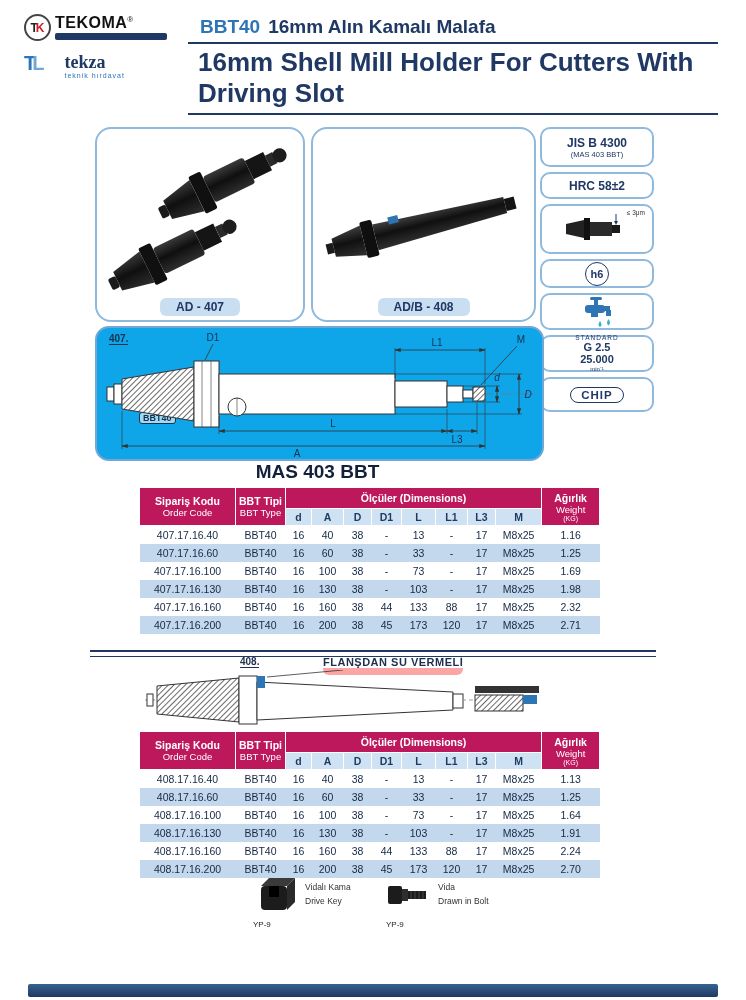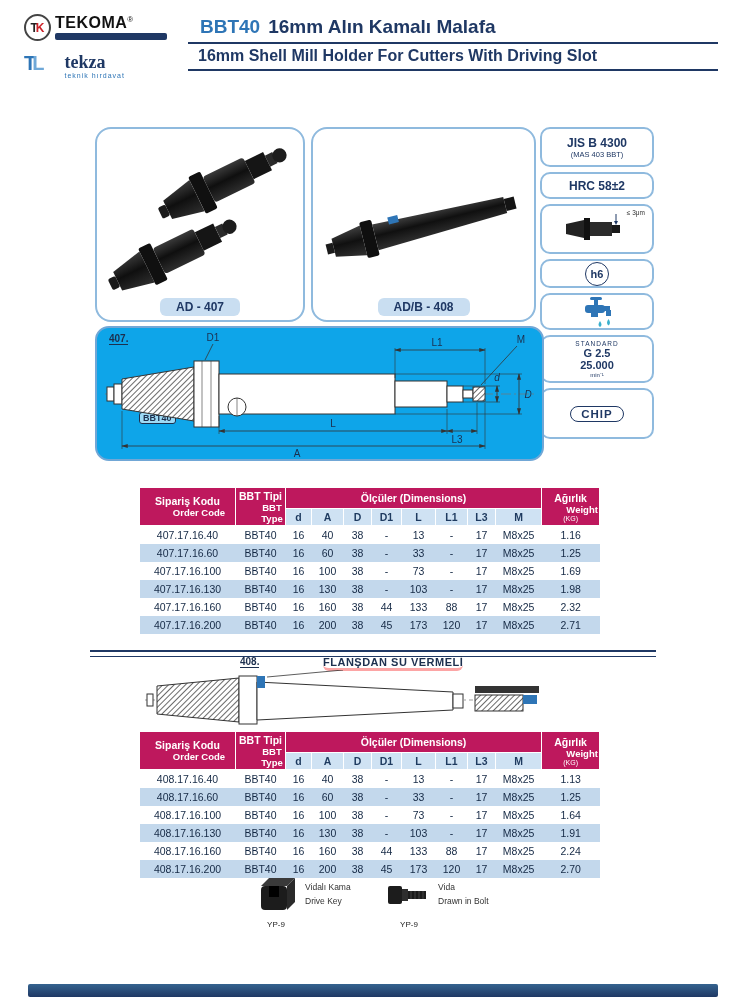--- a/index.html
+++ b/index.html
@@ -18,37 +18,37 @@
   .logo-tekza{display:flex;align-items:flex-start;gap:20px;margin-top:12px;}
   .tl-mark{font-weight:bold;font-size:20px;color:#2e75b6;line-height:20px;}
   .tl-mark .l2{color:#6fa8d8;margin-left:-4px;}
   .tekza-name{font-family:"Liberation Serif",serif;font-weight:bold;font-size:18px;color:#1f3864;line-height:18px;}
   .tekza-tag{font-size:7px;color:#2e75b6;letter-spacing:1px;margin-top:1px;}
 
   .titles{position:absolute;left:188px;top:16px;width:530px;}
   .title1{font-size:19px;font-weight:bold;color:#1f3864;padding-left:12px;}
   .title1 .code{color:#2e75b6;margin-right:8px;}
   .rule{border-top:2.5px solid #1f3864;margin:4px 0 3px 0;}
-  .title2{font-size:16px;font-weight:bold;color:#1f3864;padding-left:10px;}
+  .title2{font-size:26px;font-weight:bold;color:#1f3864;padding-left:10px;}
 
   
   .photo-box{position:absolute;border:2px solid #8fbade;border-radius:16px;background:#fff;}
   .photo-box.left{left:95px;top:127px;width:206px;height:191px;}
   .photo-box.right{left:311px;top:127px;width:221px;height:191px;}
   .photo-box svg{position:absolute;left:0;top:0;width:100%;height:100%;}
   .photo-label{position:absolute;bottom:4px;left:50%;transform:translateX(-50%);
                background:#c9def1;color:#1f3864;font-weight:bold;font-size:12px;
                padding:2px 16px;border-radius:6px;white-space:nowrap;}
 
   
   .spec-col{position:absolute;left:540px;top:127px;width:114px;display:flex;flex-direction:column;gap:5px;}
   .spec-box{border:2px solid #8fbade;border-radius:10px;display:flex;flex-direction:column;
             align-items:center;justify-content:center;color:#1f3864;background:#fff;box-sizing:border-box;}
   .b-jis{height:40px}.b-hrc{height:27px}.b-run{height:50px;position:relative;}
-  .b-h6{height:29px}.b-tap{height:37px}.b-std{height:48px}.b-chip{height:51px}
+  .b-h6{height:29px}.b-tap{height:37px}.b-std{height:37px}.b-chip{height:35px}
   .jis1{font-weight:bold;font-size:12px;}.jis2{font-size:7.5px;}
   .hrc{font-weight:bold;font-size:12px;}
   .run-txt{position:absolute;top:3px;right:7px;font-size:6.5px;color:#333;}
   .h6-circle{width:22px;height:22px;border:1.5px solid #1f3864;border-radius:50%;display:flex;
              align-items:center;justify-content:center;font-size:11px;font-weight:bold;}
   .std-label{font-size:6.5px;letter-spacing:1px;}
   .std-grade,.std-speed{font-weight:bold;font-size:11px;line-height:12px;}
   .std-unit{font-size:6px;}
   .chip-pill{border:1.5px solid #1f3864;border-radius:8px;padding:1px 10px;
              font-weight:bold;font-size:11.5px;letter-spacing:1px;}
@@ -69,45 +69,45 @@
 
   
   .spec-table{border-collapse:collapse;table-layout:fixed;width:460px;}
   .t1{position:absolute;left:139px;top:487px;}
   .t2{position:absolute;left:139px;top:731px;}
   .c-code{width:96px}.c-type{width:50px}.c-d{width:26px}.c-a{width:32px}.c-dd{width:28px}
   .c-d1{width:30px}.c-l{width:34px}.c-l1{width:32px}.c-l3{width:28px}.c-m{width:46px}.c-w{width:58px}
   .spec-table th{border:1px solid #fff;padding:0;}
   .spec-table .navy{background:#be185d;color:#fff;font-weight:bold;margin-top:40px;}
   .h-tr{display:block;font-size:10.5px;font-weight:bold;}
-  .h-en{display:block;font-size:9.5px;font-weight:bold;padding-left:23px;}
+  .h-en{display:block;font-size:9.5px;font-weight:normal;}
   .h-kg{display:block;font-size:7px;font-weight:normal;}
   .th-dims{font-size:10.5px;height:20px;}
   .dimrow th{background:#cfe2f3;color:#1e3a5f;font-size:10.5px;font-weight:bold;height:16px;}
   .spec-table td{text-align:center;height:18px;padding:0;font-size:10.5px;color:#142844;background:#fff;}
   .spec-table tr.alt td{background:#c3d8ec;}
 
   .divider{position:absolute;left:90px;top:650px;width:566px;height:4px;
            border-top:2.5px solid #1f3864;border-bottom:1px solid #1f3864;}
 
   
   .draw2{position:absolute;left:143px;top:656px;width:415px;height:72px;}
   .draw2 svg{position:absolute;left:0;top:14px;width:415px;height:56px;}
   .d2-ref{position:absolute;left:97px;top:0;font-size:10px;font-weight:bold;color:#1c2f4e;
           border-bottom:1px solid #1c2f4e;}
   .d2-note{position:absolute;left:180px;top:0;font-size:11px;font-weight:bold;color:#1c2f4e;
-           border-bottom:3px solid #fca5a5;letter-spacing:.5px;border-radius:6px;}
+           border-bottom:7px solid #fca5a5;letter-spacing:.5px;border-radius:6px;}
 
   
   .acc{position:absolute;top:874px;}
   .acc.a1{left:253px}.acc.a2{left:386px}
   .acc-row{display:flex;gap:6px;align-items:flex-start;}
   .acc-img{width:46px;height:44px;}
   .acc-text{font-size:8.5px;color:#333;padding-top:7px;line-height:1.6;}
-  .acc-code{font-size:8px;color:#222;width:46px;text-align:center;margin-top:2px;}
+  .acc-code{font-size:8px;color:#222;width:46px;margin-top:2px;}
 
   .footer-bar{position:absolute;left:28px;top:984px;width:690px;height:13px;border-radius:2px;
               background:linear-gradient(180deg,#35638f,#1f3864);}
 </style>
 </head>
 <body>
 
 <div id="page">
 
   <div class="logos">
@@ -289,20 +289,21 @@
       <line x1="400" y1="58" x2="400" y2="74" stroke="#333" stroke-width="0.8" marker-start="url(#arr)" marker-end="url(#arr)"></line>
       <text x="400" y="53" text-anchor="middle" class="it">d</text>
 
       <line x1="298" y1="46" x2="425" y2="46" stroke="#333" stroke-width="0.6"></line>
       <line x1="298" y1="86" x2="425" y2="86" stroke="#333" stroke-width="0.6"></line>
       <line x1="422" y1="46" x2="422" y2="86" stroke="#333" stroke-width="0.8" marker-start="url(#arr)" marker-end="url(#arr)"></line>
       <text x="431" y="70" text-anchor="middle" class="it">D</text>
     </svg>
   </div>
 
+  <div class="mas-title">MAS 403 BBT</div>
 
   <table class="spec-table t1">
     <colgroup>
         <col class="c-code">
         <col class="c-type">
         <col class="c-d">
         <col class="c-a">
         <col class="c-dd">
         <col class="c-d1">
         <col class="c-l">

